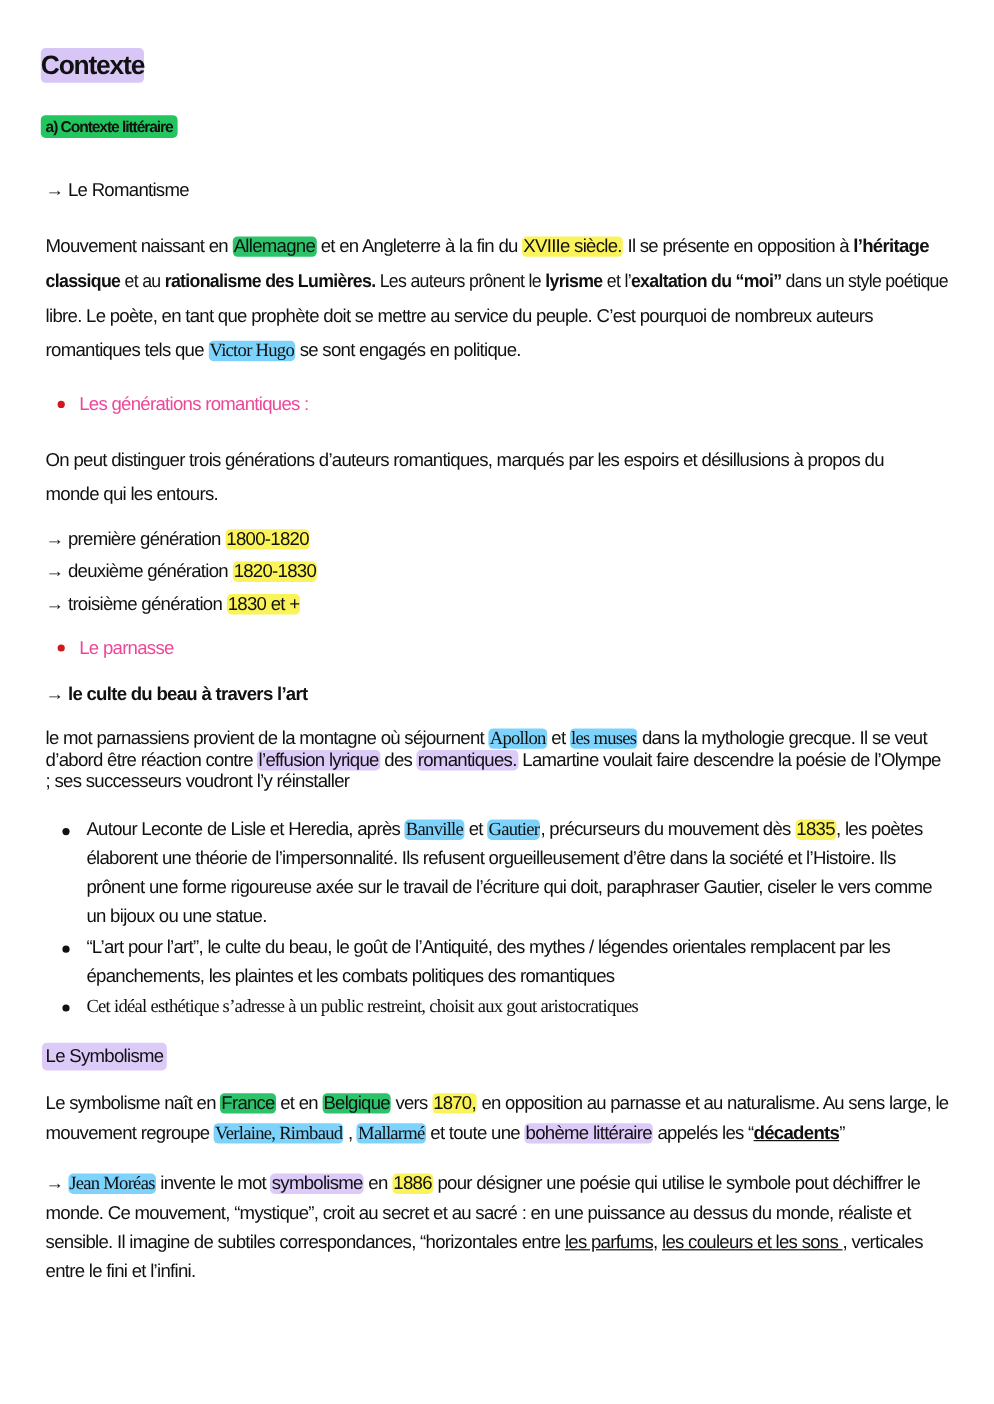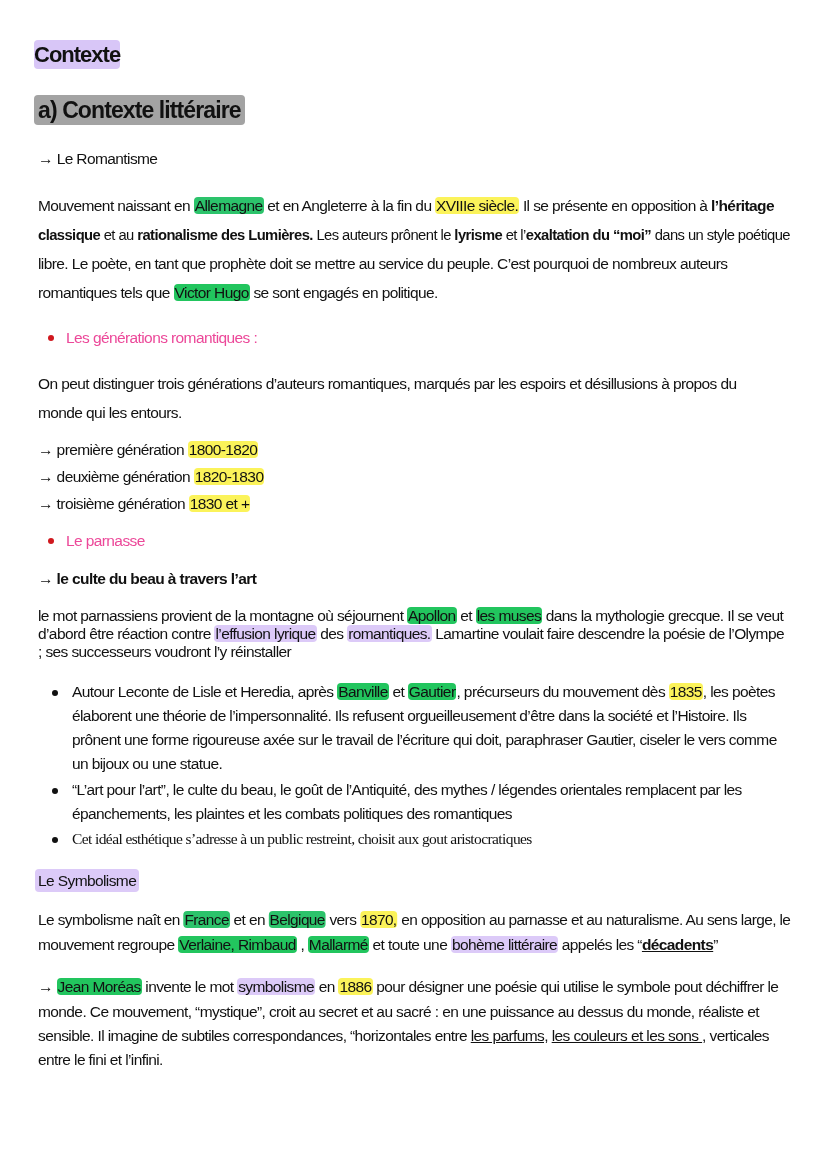--- a/index.html
+++ b/index.html
@@ -5,26 +5,26 @@
   html, body { margin: 0; padding: 0; background: #ffffff; }
   body {
     width: 828px; height: 1170px; overflow: hidden;
     font-family: "Liberation Sans", "DejaVu Sans", sans-serif;
     color: #111111;
     position: relative;
   }
   .page { position: absolute; left: 38px; top: 0; width: 752px; }
   .abs { position: absolute; left: 0; white-space: nowrap; }
   .h1 { font-size: 22px; font-weight: bold; letter-spacing: -1px; padding: 2px 0; border-radius: 4px; background: #d8c6f7; }
-  .h2 { font-size: 23px; font-weight: bold; letter-spacing: -0.9px; padding: 2px 4px; border-radius: 4px; background: #a3a3a3; }
+  .h2 { font-size: 13px; font-weight: bold; letter-spacing: -0.9px; padding: 2px 4px; border-radius: 4px; background: #22c55e; }
   .line { position: absolute; left: 0; white-space: nowrap; font-size: 15.5px; letter-spacing: -0.6px; line-height: 20px; }
   .hl { border-radius: 4px; padding: 0 1px; }
   .hl-green { background: #2cc36b; }
   .hl-yellow { background: #fbf35a; }
-  .hl-pink { background: #22c55e; }
+  .hl-pink { background: #7dd3fc; font-family: Liberation Serif, serif; }
   .hl-purple { background: #dccaf8; }
   b { font-weight: bold; }
   u { text-decoration: underline; text-align: center; }
   .red { color: #ec4899; }
   .bullet-red { display:inline-block; width:6px; height:6px; border-radius:50%; background:#d0181e; margin: 0 12px 2px 14px; vertical-align: middle; }
   .bullet-black { position:absolute; left: 14px; top: 8px; width:6px; height:6px; border-radius:50%; background:#111; }
   .li { position: absolute; left: 0; }
   .li .l { position: absolute; left: 34px; white-space: nowrap; font-size: 15.5px; letter-spacing: -0.6px; line-height: 20px; }
   .tight { line-height: 17px; }
 </style>

